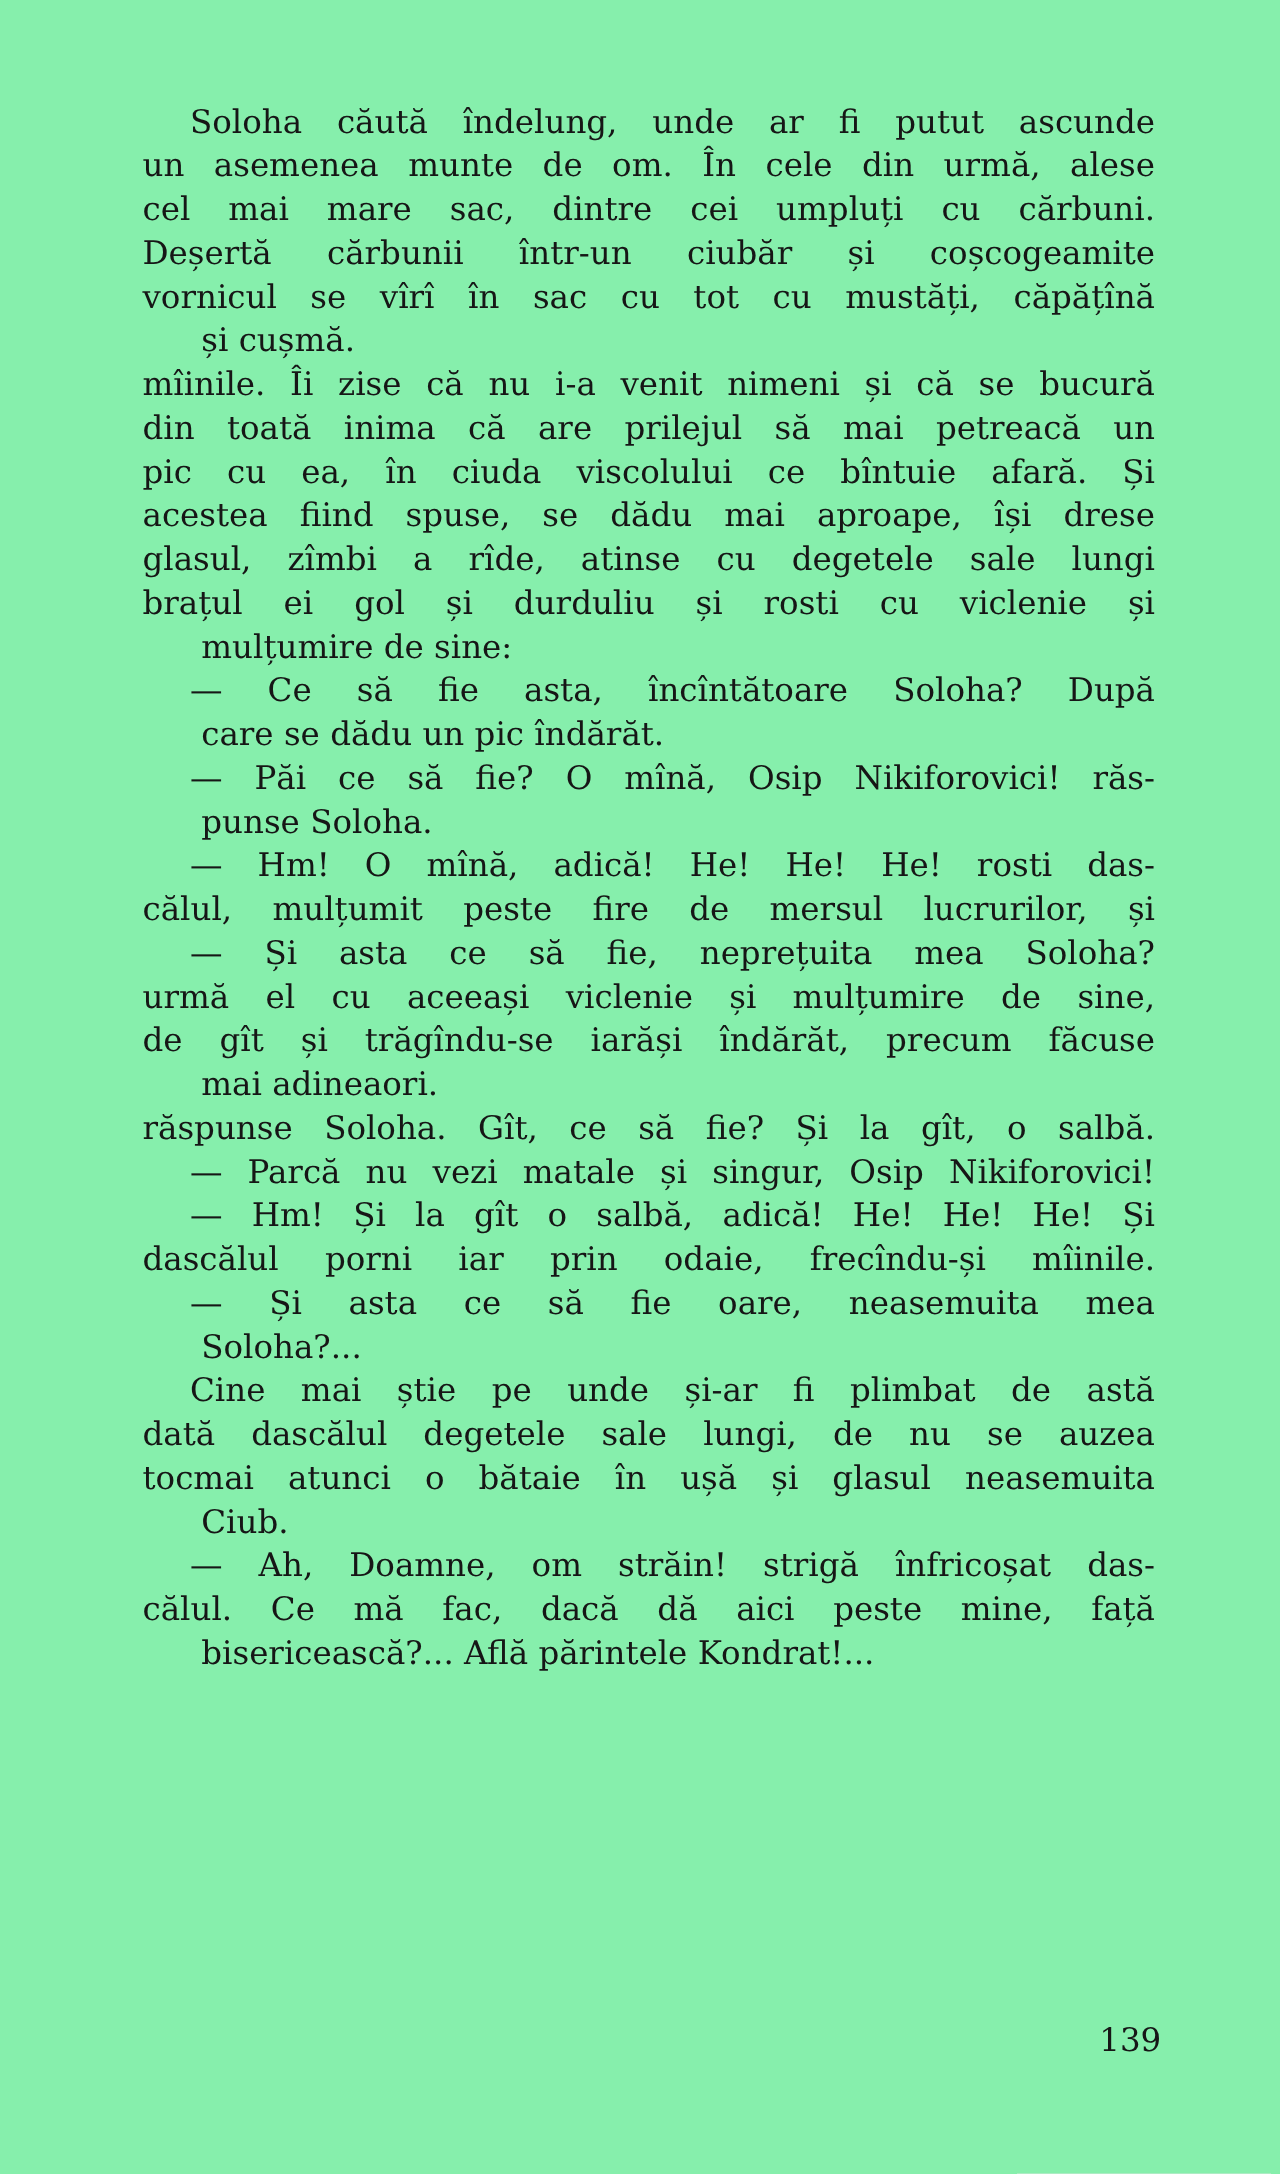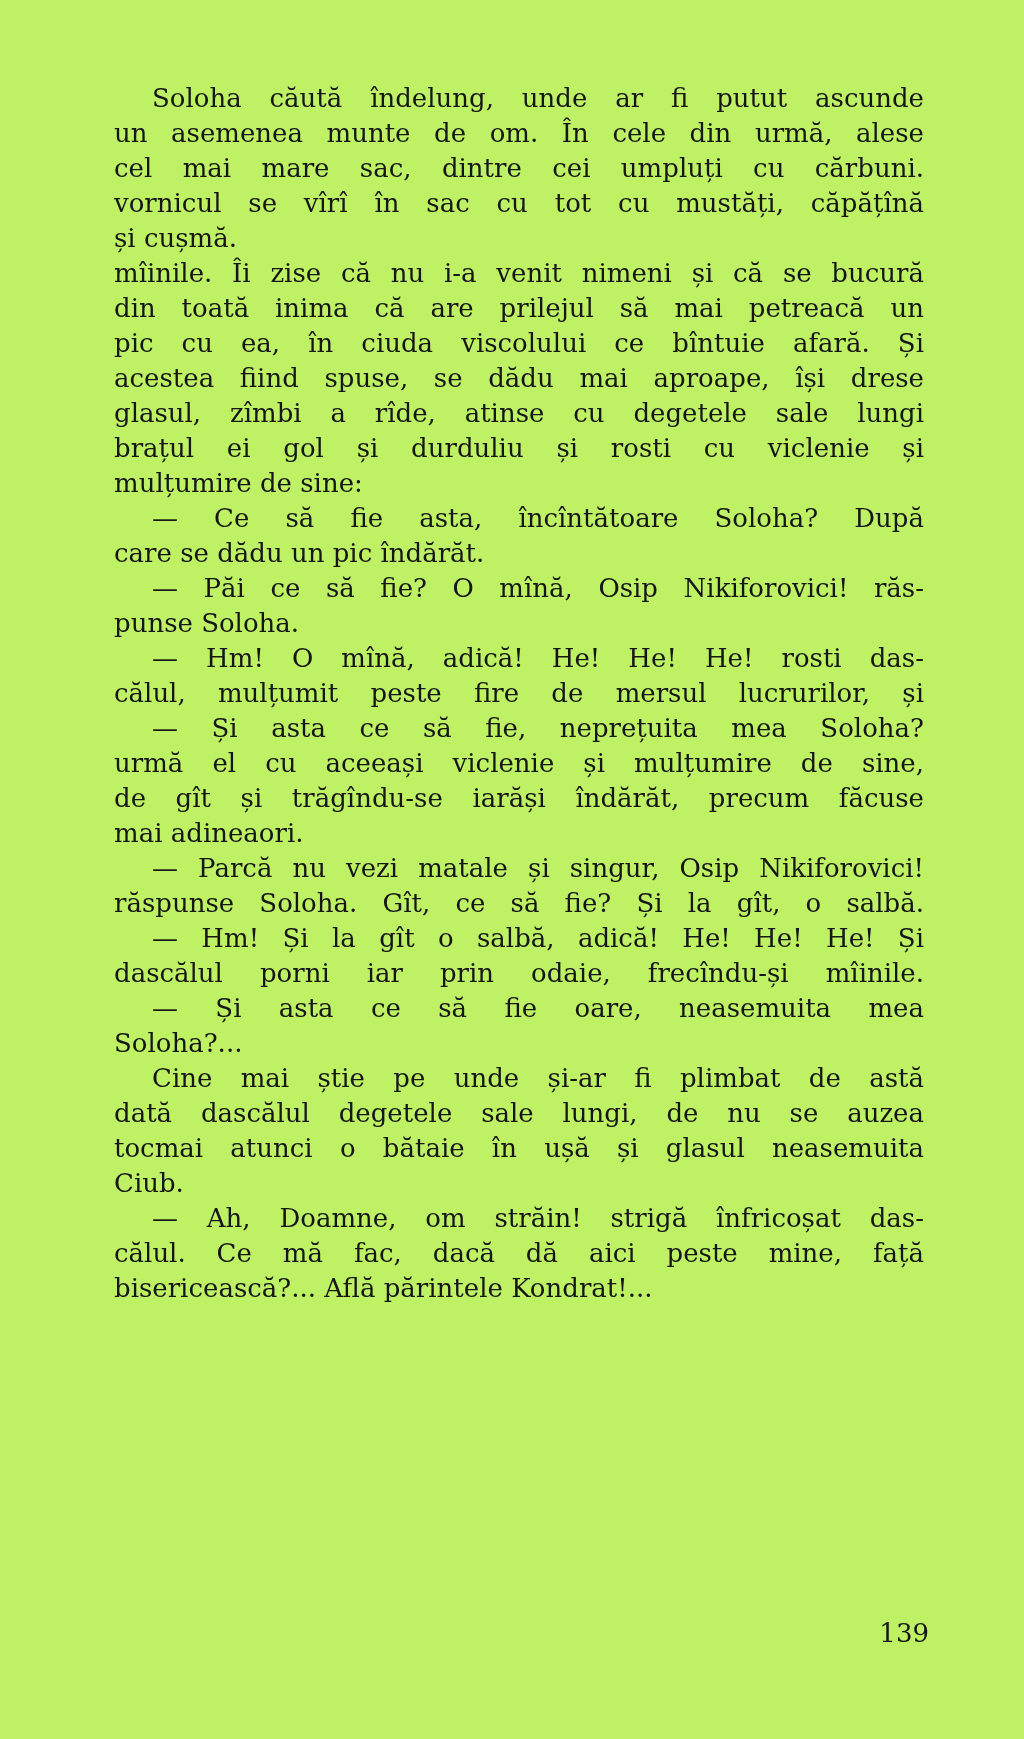--- a/index.html
+++ b/index.html
@@ -1,40 +1,41 @@
 <!DOCTYPE html>
 <html><head>
   <meta charset="utf-8">
   <style>
     html, body { margin: 0; padding: 0; background: #e8e8e8; }
     .page {
       position: relative;
       width: 1024px;
       height: 1739px;
-      background: #bef264;
+      background: #86efac;
       color: #161616;
       font-family: "DejaVu Serif", serif;
       overflow: hidden;
     }
     .text-block {
       position: absolute;
       left: 114px;
       top: 81px;
       width: 810px;
       font-size: 26px;
       line-height: 35px;
     }
     .ln {
       text-align: justify;
       text-align-last: justify;
       min-height: 35px;
     }
     .ln.last {
       text-align: center;
       text-align-last: left;
+      margin-left: 47px;
     }
     .ln.in {
       text-indent: 38px;
     }
     .page-number {
       position: absolute;
       top: 1619px;
       right: 95px;
       font-size: 26px;
       line-height: 28px;
@@ -42,41 +43,42 @@
     }
   </style>
 </head>
 <body>
 
 <div class="page">
   <div class="text-block">
     <div class="ln in">Soloha căută îndelung, unde ar fi putut ascunde</div>
     <div class="ln">un asemenea munte de om. În cele din urmă, alese</div>
     <div class="ln">cel mai mare sac, dintre cei umpluți cu cărbuni.</div>
+    <div class="ln">Deșertă cărbunii într-un ciubăr și coșcogeamite</div>
     <div class="ln">vornicul se vîrî în sac cu tot cu mustăți, căpățînă</div>
     <div class="ln last">și cușmă.</div>
     <div class="ln">mîinile. Îi zise că nu i-a venit nimeni și că se bucură</div>
     <div class="ln">din toată inima că are prilejul să mai petreacă un</div>
     <div class="ln">pic cu ea, în ciuda viscolului ce bîntuie afară. Și</div>
     <div class="ln">acestea fiind spuse, se dădu mai aproape, își drese</div>
     <div class="ln">glasul, zîmbi a rîde, atinse cu degetele sale lungi</div>
     <div class="ln">brațul ei gol și durduliu și rosti cu viclenie și</div>
     <div class="ln last">mulțumire de sine:</div>
     <div class="ln in">— Ce să fie asta, încîntătoare Soloha? După</div>
     <div class="ln last">care se dădu un pic îndărăt.</div>
     <div class="ln in">— Păi ce să fie? O mînă, Osip Nikiforovici! răs-</div>
     <div class="ln last">punse Soloha.</div>
     <div class="ln in">— Hm! O mînă, adică! He! He! He! rosti das-</div>
     <div class="ln">călul, mulțumit peste fire de mersul lucrurilor, și</div>
     <div class="ln in">— Și asta ce să fie, neprețuita mea Soloha?</div>
     <div class="ln">urmă el cu aceeași viclenie și mulțumire de sine,</div>
     <div class="ln">de gît și trăgîndu-se iarăși îndărăt, precum făcuse</div>
     <div class="ln last">mai adineaori.</div>
+    <div class="ln">răspunse Soloha. Gît, ce să fie? Și la gît, o salbă.</div>
     <div class="ln in">— Parcă nu vezi matale și singur, Osip Nikiforovici!</div>
-    <div class="ln">răspunse Soloha. Gît, ce să fie? Și la gît, o salbă.</div>
     <div class="ln in">— Hm! Și la gît o salbă, adică! He! He! He! Și</div>
     <div class="ln">dascălul porni iar prin odaie, frecîndu-și mîinile.</div>
     <div class="ln in">— Și asta ce să fie oare, neasemuita mea</div>
     <div class="ln last">Soloha?...</div>
     <div class="ln in">Cine mai știe pe unde și-ar fi plimbat de astă</div>
     <div class="ln">dată dascălul degetele sale lungi, de nu se auzea</div>
     <div class="ln">tocmai atunci o bătaie în ușă și glasul neasemuita</div>
     <div class="ln last">Ciub.</div>
     <div class="ln in">— Ah, Doamne, om străin! strigă înfricoșat das-</div>
     <div class="ln">călul. Ce mă fac, dacă dă aici peste mine, față</div>

